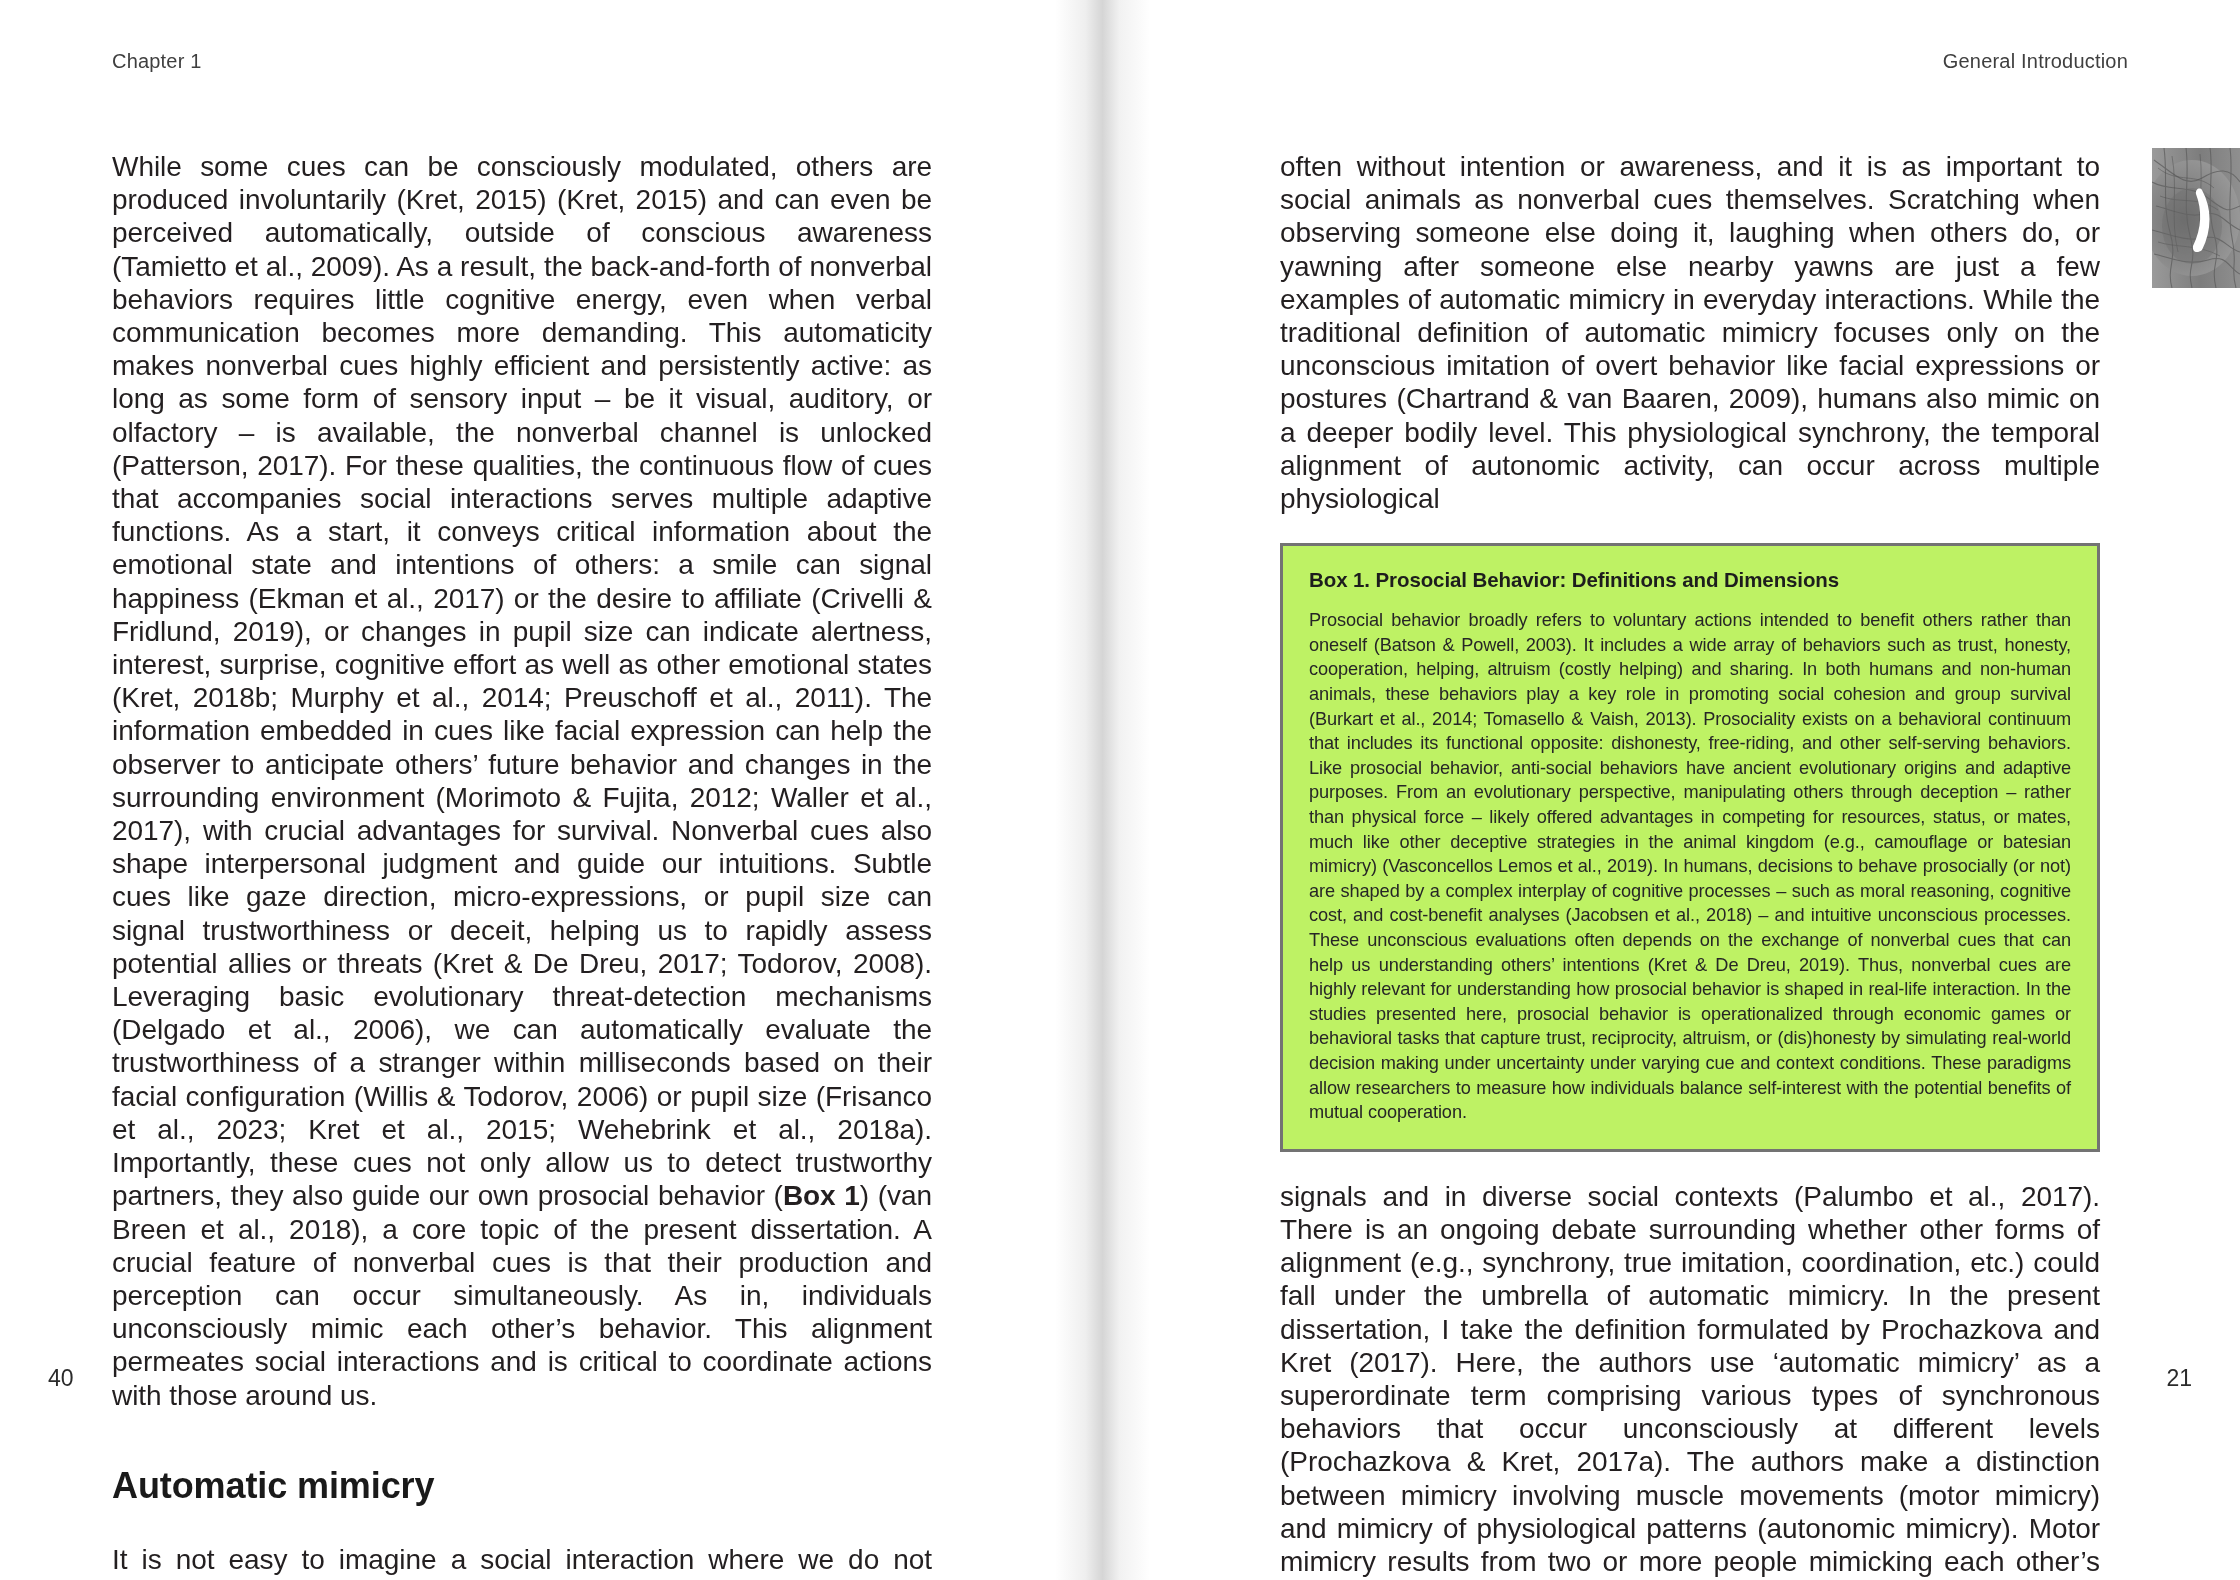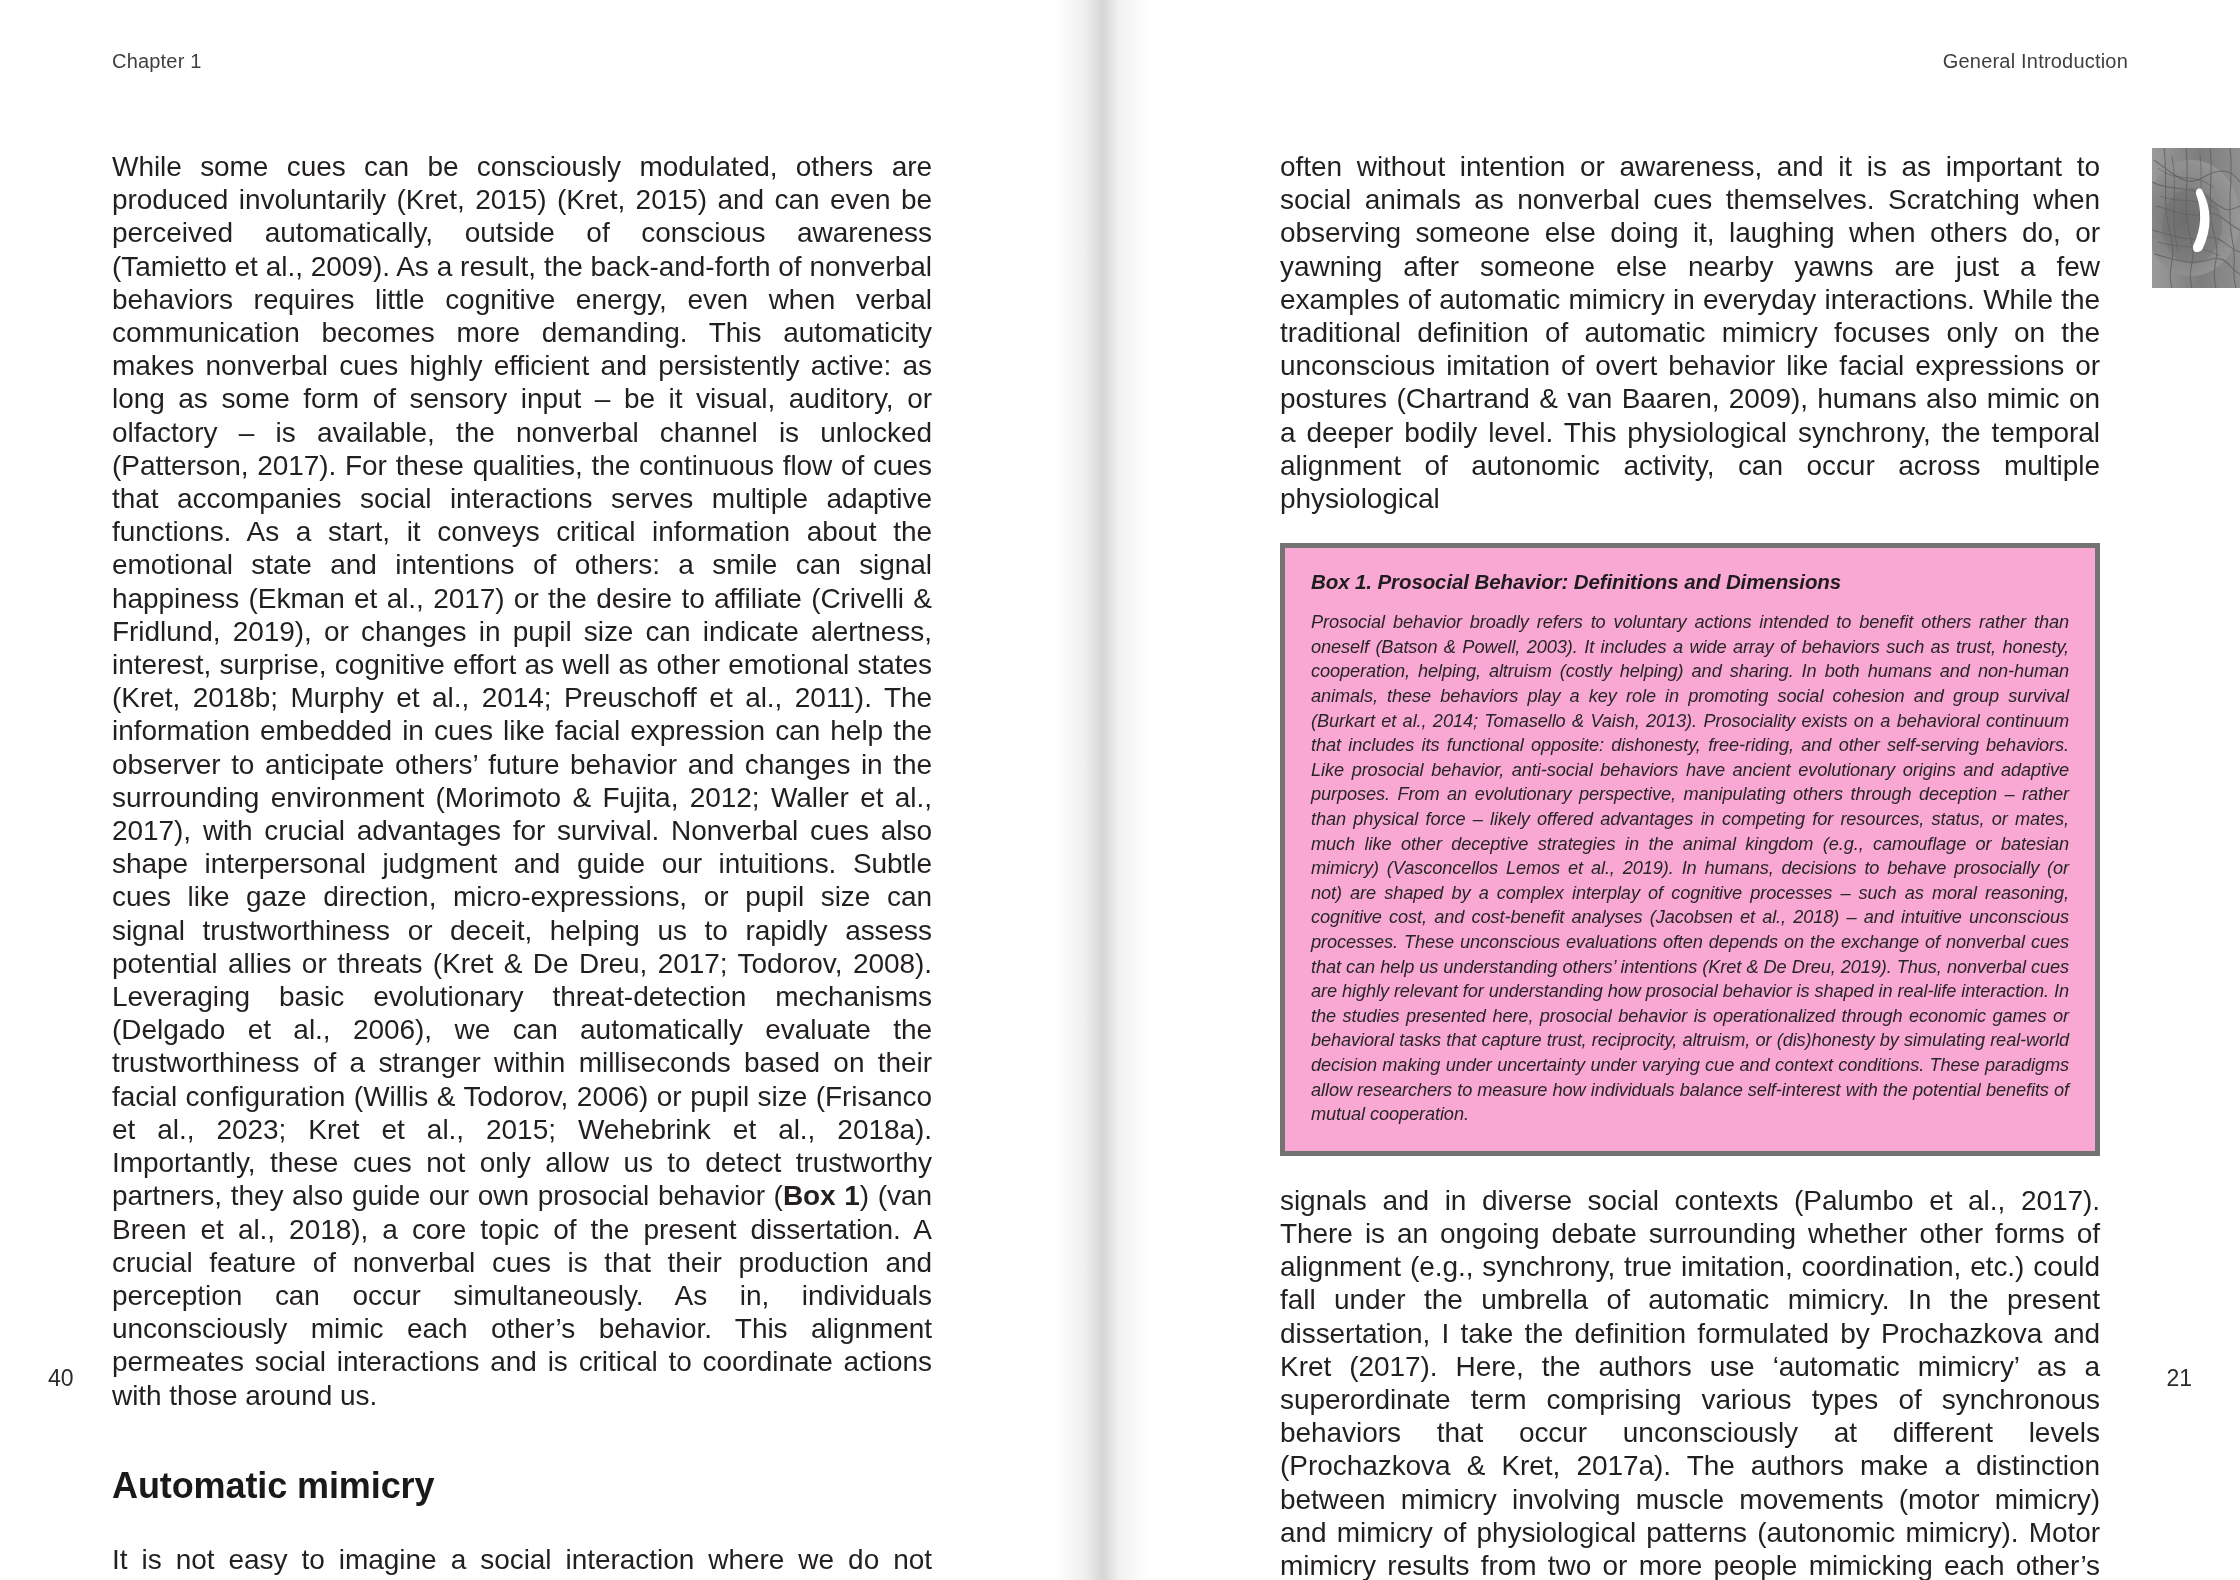--- a/index.html
+++ b/index.html
@@ -87,25 +87,24 @@
     font-size: 36px;
     font-weight: bold;
     color: #1a1a1a;
     margin: 53px 0 36px 0;
     letter-spacing: -0.1px;
   }
 
   
   .boxwrap {
     margin: 28px 0 28px 0;
-    background: #f9a8d4;
-    border: 5px solid #737373;
+    background: #bef264;
+    border: 3px solid #737373;
     padding: 22px 26px 24px 26px;
     box-sizing: border-box;
-    font-style: italic;
   }
   .box-title {
     font-size: 20.5px;
     font-weight: bold;
     color: #1d1d1d;
     margin: 0 0 16px 0;
     letter-spacing: -0.1px;
   }
   .box-body {
     font-size: 18.2px;

